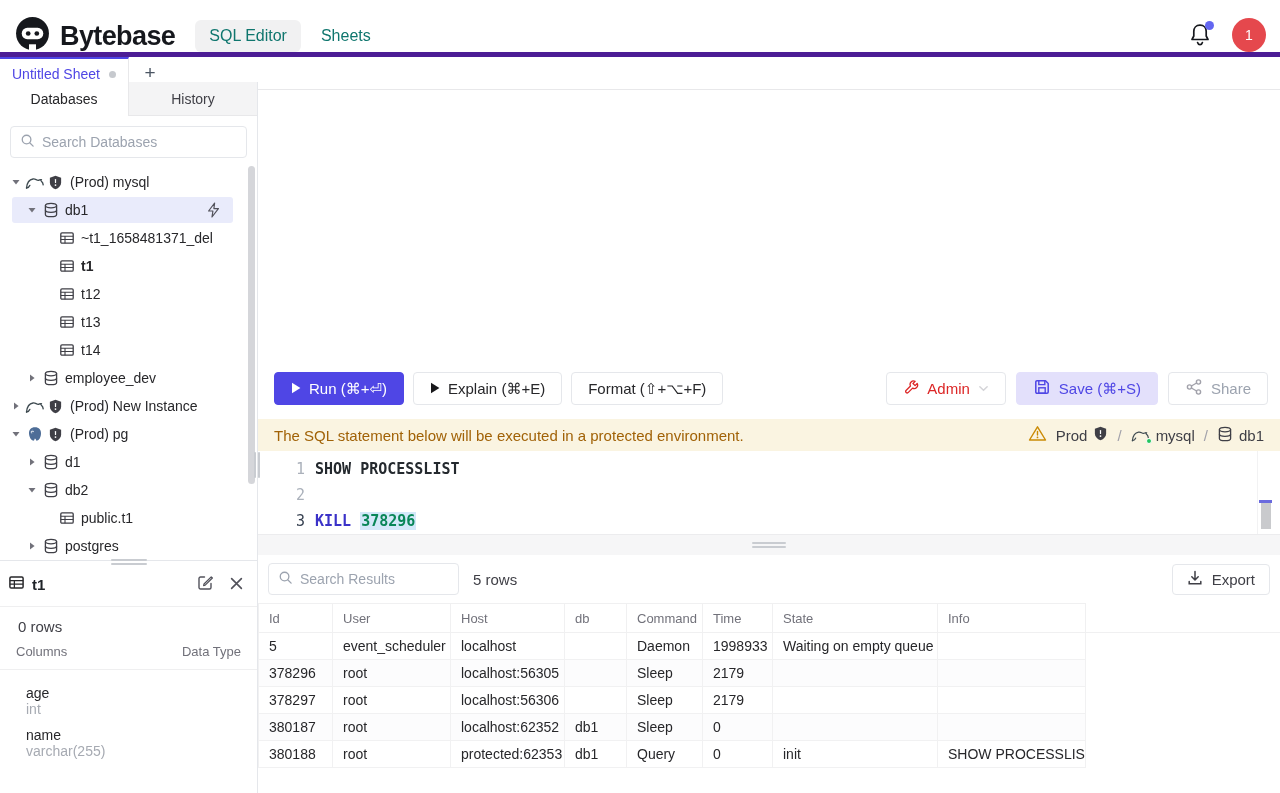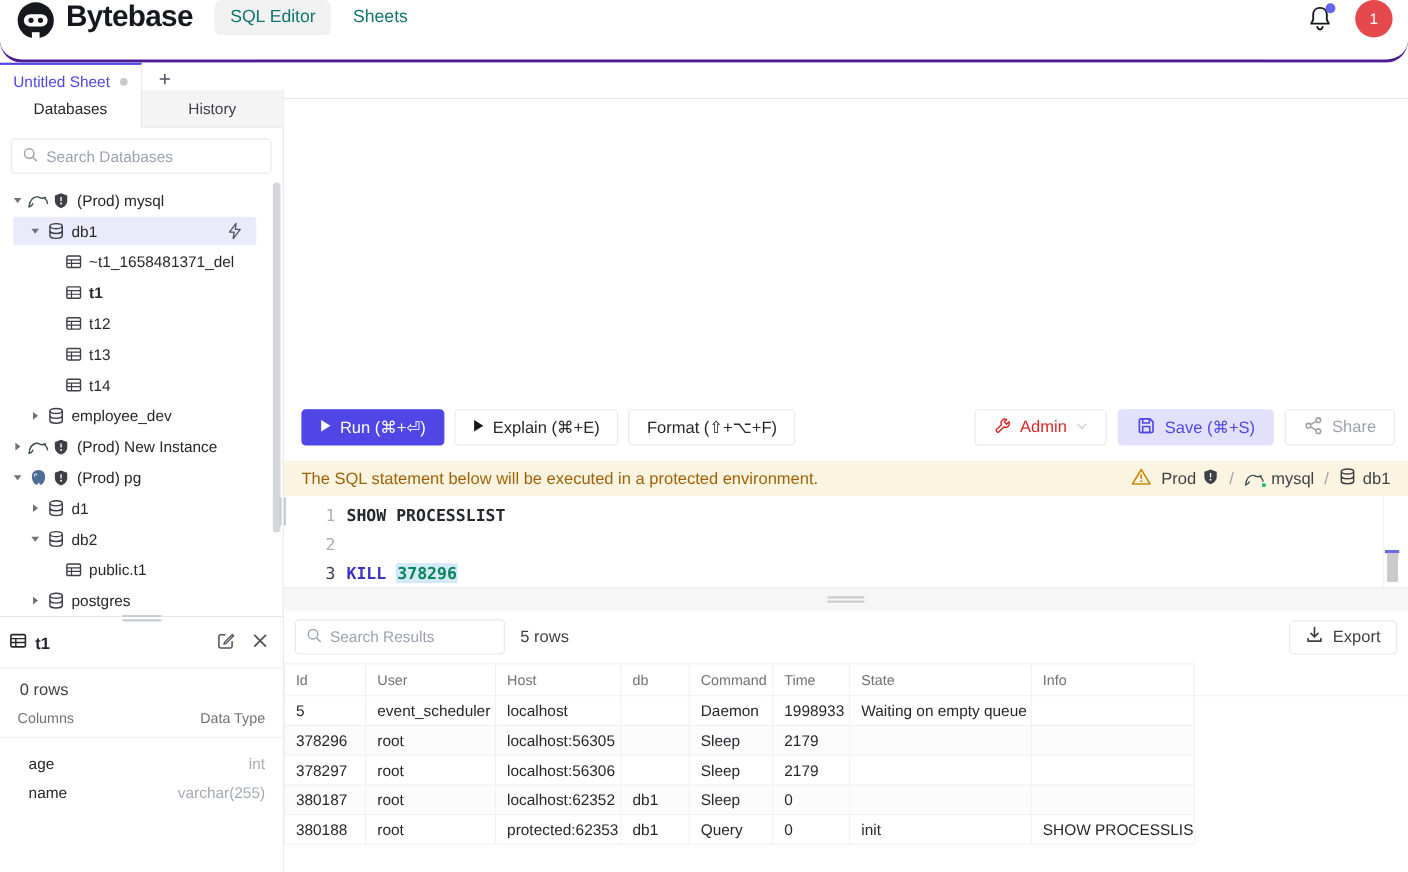--- a/index.html
+++ b/index.html
@@ -4,21 +4,21 @@
 <style>
   * { box-sizing: border-box; }
   html,body { margin:0; padding:0; }
   body {
     width:1280px; height:793px; overflow:hidden; background:#fff;
     font-family:"Liberation Sans","DejaVu Sans",sans-serif; color:#27272a;
   }
   .app { width:1280px; height:793px; display:flex; flex-direction:column; }
 
   
-  .topbar { height:57px; flex:0 0 57px; display:flex; align-items:flex-start; padding:0 14px; border-bottom:3px solid #4c1d95;border-radius:20px; }
+  .topbar { height:57px; flex:0 0 57px; display:flex; align-items:flex-end; padding:0 14px; border-bottom:5px solid #4c1d95; }
   .logo svg { display:block; }
   .brand { font-size:27px; font-weight:800; color:#16181d; margin-left:9px; letter-spacing:-0.6px; }
   .topnav { display:flex; align-items:center; margin-left:20px; gap:6px; }
   .nav-item { font-size:16px; color:#0f766e; padding:7px 14px; border-radius:6px; cursor:default; }
   .nav-item.active { background:#f1f1f2; }
   .topbar-right { margin-left:auto; display:flex; align-items:center; gap:20px; }
   .bell { position:relative; width:24px; height:26px; }
   .bell-dot { position:absolute; top:-1px; right:-2px; width:9px; height:9px; border-radius:50%; background:var(--notify-dot); }
   .avatar { width:34px; height:34px; border-radius:50%; background:var(--avatar-bg); color:#fff; display:flex; align-items:center; justify-content:center; font-size:14px; }
 
@@ -53,21 +53,21 @@
 
   
   .schema-panel { flex:0 0 233px; border-top:1px solid #e5e7eb; background:#fff; position:relative; }
   .panel-grip { position:absolute; top:-4px; left:50%; transform:translateX(-50%); width:36px; }
   .panel-grip i, .h-grip i { display:block; height:2px; background:#c9ccd1; border-radius:2px; margin:2px 0; }
   .schema-header { display:flex; align-items:center; padding:13px 14px 11px 8px; border-bottom:1px solid #efeff0; }
   .schema-title { font-weight:bold; font-size:15px; color:#1f2328; margin-left:7px; }
   .schema-actions { margin-left:auto; display:flex; gap:16px; align-items:center; }
   .schema-rowcount { padding:11px 12px 0 18px; font-size:15px; color:#3f3f46; }
   .schema-cols-header { display:flex; justify-content:space-between; padding:9px 16px 10px 16px; font-size:13px; color:#71717a; border-bottom:1px solid #efeff0; }
-  .schema-col-row { display:flex; justify-content:space-between; padding:5px 16px 5px 26px; font-size:14px; }
+  .schema-col-row { display:flex; justify-content:space-between; padding:5px 16px 5px 26px; font-size:14px;flex-direction:column; }
   .schema-col-row:first-of-type { margin-top:10px; }
   .schema-col-name { color:#27272a; }
   .schema-col-type { color:#a6aab2; }
 
   
   .main { flex:1; display:flex; flex-direction:column; min-width:0; min-height:0; }
   .toolbar { display:flex; align-items:center; gap:9px; padding:14px 12px 14px 16px; flex:0 0 61px; }
   .btn { display:inline-flex; align-items:center; gap:8px; font-size:15px; height:33px; padding:0 16px; border:1px solid #e5e7eb; border-radius:4px; background:#fff; color:#27272a; cursor:default; white-space:nowrap; }
   .btn-run { background:var(--accent); border-color:var(--accent); color:#fff; }
   .btn-save { background:var(--accent-soft); border-color:var(--accent-soft); color:var(--accent); font-weight:500; }

